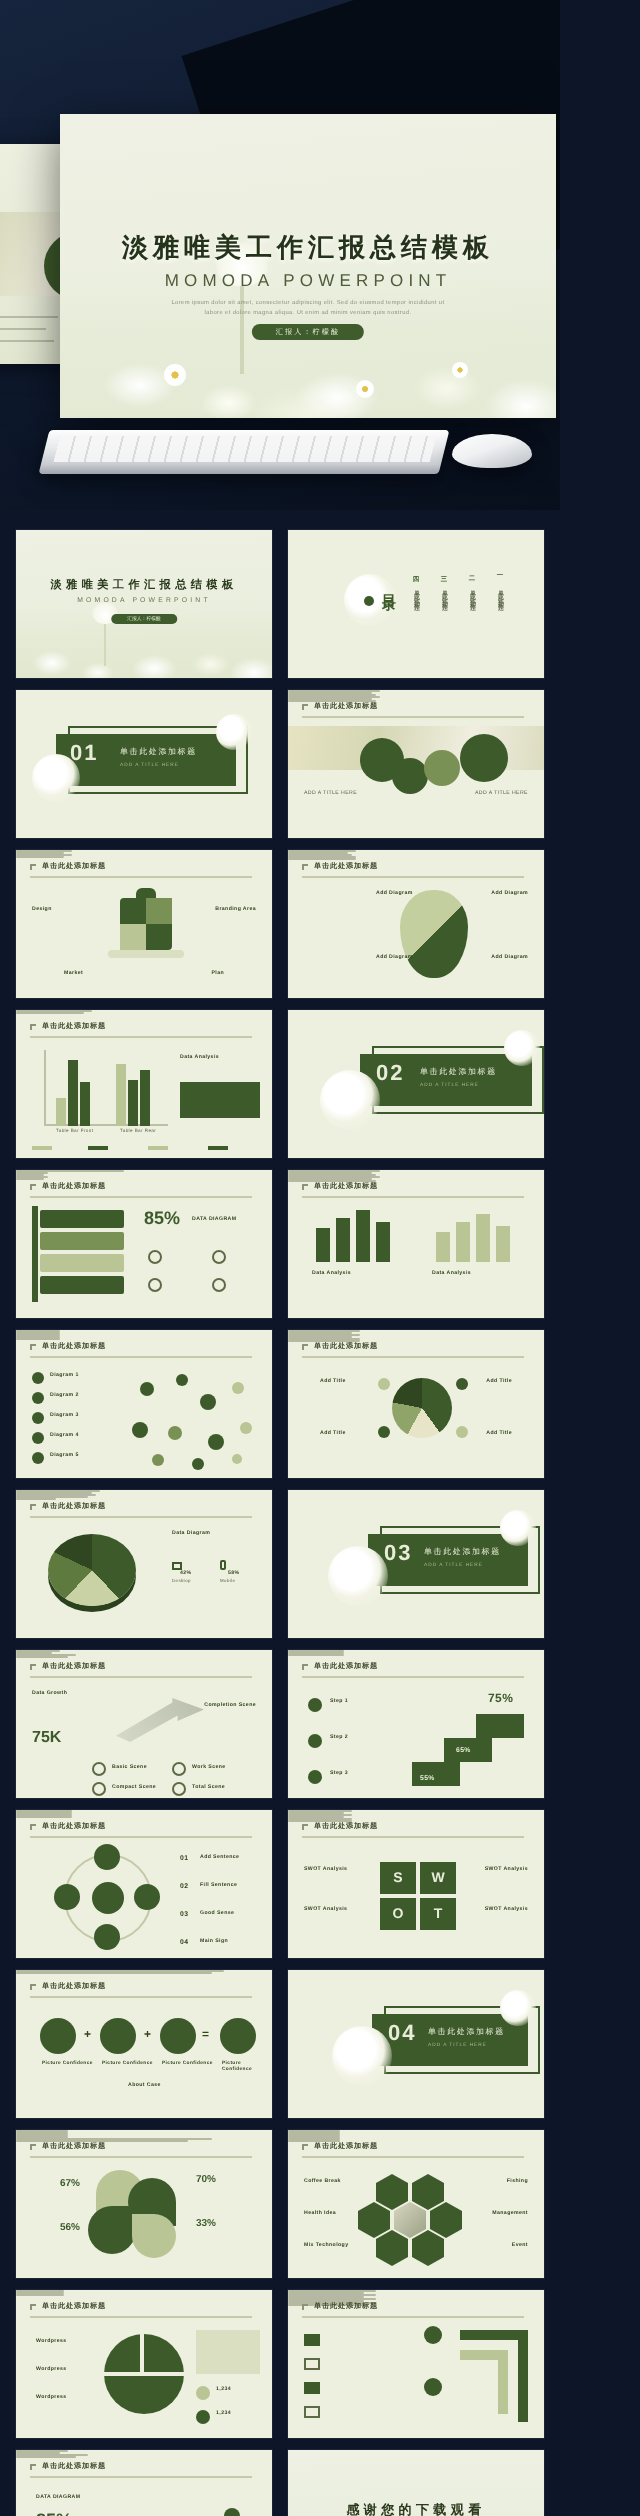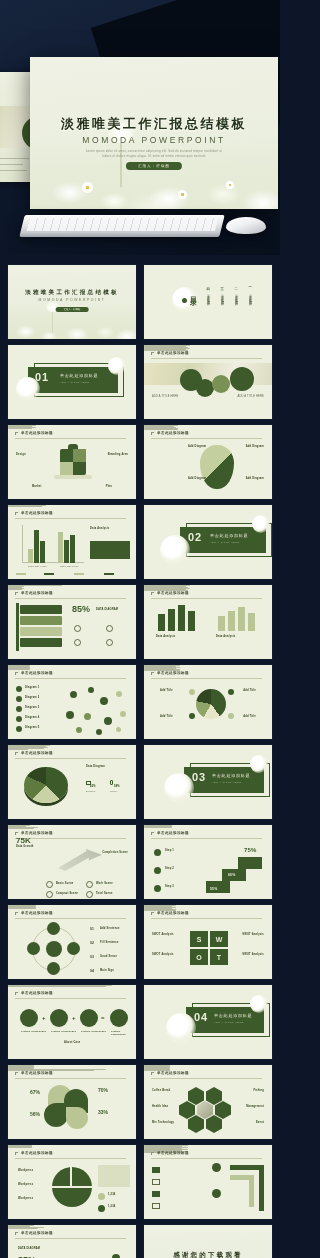--- a/index.html
+++ b/index.html
@@ -492,21 +492,21 @@
       <div class="lily" style="left:106px;top:10px;width:18px;height:18px;"></div>
     </div>
 
     <div class="slide">
       <div class="hdr">
         <span class="mark"></span>
         <span class="ttl">单击此处添加标题</span>
         <span class="rule"></span>
       </div>
       <div class="lbl b" style="left:8px;top:20px;">Data Growth</div>
-      <div class="kpi" style="left:8px;top:11px;font-size:8px;">75K</div>
+      <div class="kpi" style="left:8px;top:39px;font-size:8px;">75K</div>
       <div class="tl" style="left:28px;top:28px;width:22px;"></div>
       <div class="tl" style="left:28px;top:32px;width:18px;"></div>
       <div style="position:absolute;left:50px;top:24px;width:44px;height:22px;background:linear-gradient(60deg,rgba(170,176,158,.35),rgba(150,158,138,.6));clip-path:polygon(0% 86%,64% 10%,64% 0%,100% 26%,70% 52%,70% 40%,16% 100%);"></div>
       <div class="lbl b" style="right:8px;top:26px;">Completion Scene</div>
       <div class="tl" style="right:8px;top:32px;width:30px;"></div>
       <div class="tl" style="right:8px;top:36px;width:26px;"></div>
       <div class="circ" style="left:38px;top:56px;width:7px;height:7px;border:.6px solid #5d6a46;"></div>
       <div class="circ" style="left:78px;top:56px;width:7px;height:7px;border:.6px solid #5d6a46;"></div>
       <div class="circ" style="left:38px;top:66px;width:7px;height:7px;border:.6px solid #5d6a46;"></div>
       <div class="circ" style="left:78px;top:66px;width:7px;height:7px;border:.6px solid #5d6a46;"></div>

